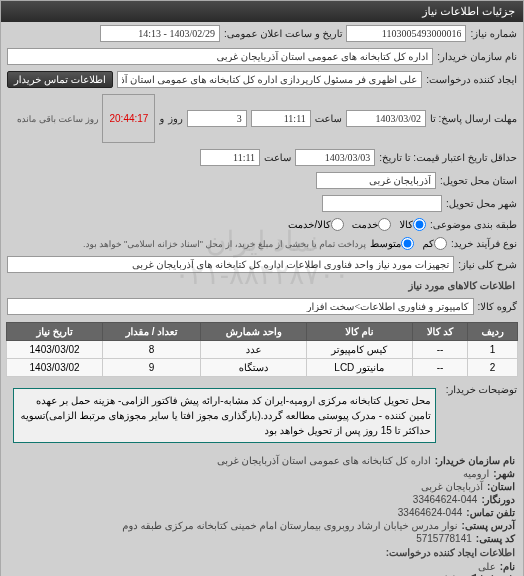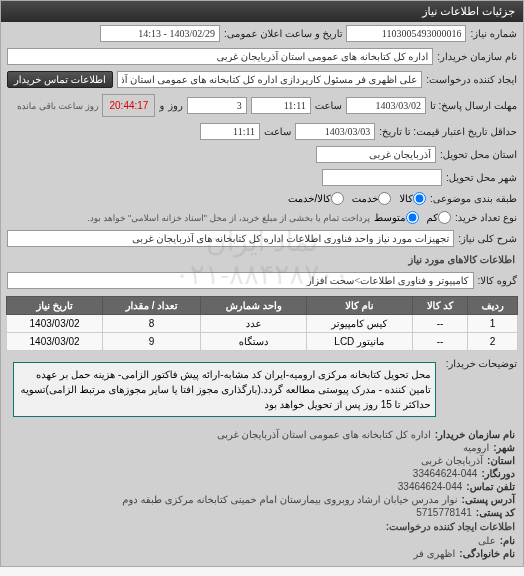--- a/index.html
+++ b/index.html
@@ -45,21 +45,21 @@
   color: #fff;
   border: 1px solid #222;
   padding: 2px 6px;
   font-size: 10px;
   cursor: pointer;
   border-radius: 2px;
 }
 .countdown {
   display: inline-block;
   border: 1px solid #999;
-  padding: 5px 6px;
+  padding: 18px 6px;
   font-size: 10px;
   color: #d00;
 }
 .section-title {
   font-weight: bold;
   color: #444;
   padding: 4px 8px;
   font-size: 10px;
 }
 .table {
@@ -204,21 +204,21 @@
           <span>خدمت</span>
         </label>
       <label class="radio-item">
           <input type="radio" style="">
           <span>کالا/خدمت</span>
         </label>
     </div>
   </div>
 
   <div class="row">
-    <span class="label">نوع تعداد خرید:</span>
+    <span class="label">نوع فرآیند خرید:</span>
     <div class="radio-group">
       <label class="radio-item">
           <input type="radio" style="">
           <span>کم</span>
         </label>
       <label class="radio-item">
           <input type="radio" checked="" style="">
           <span>متوسط</span>
         </label>
     </div>

